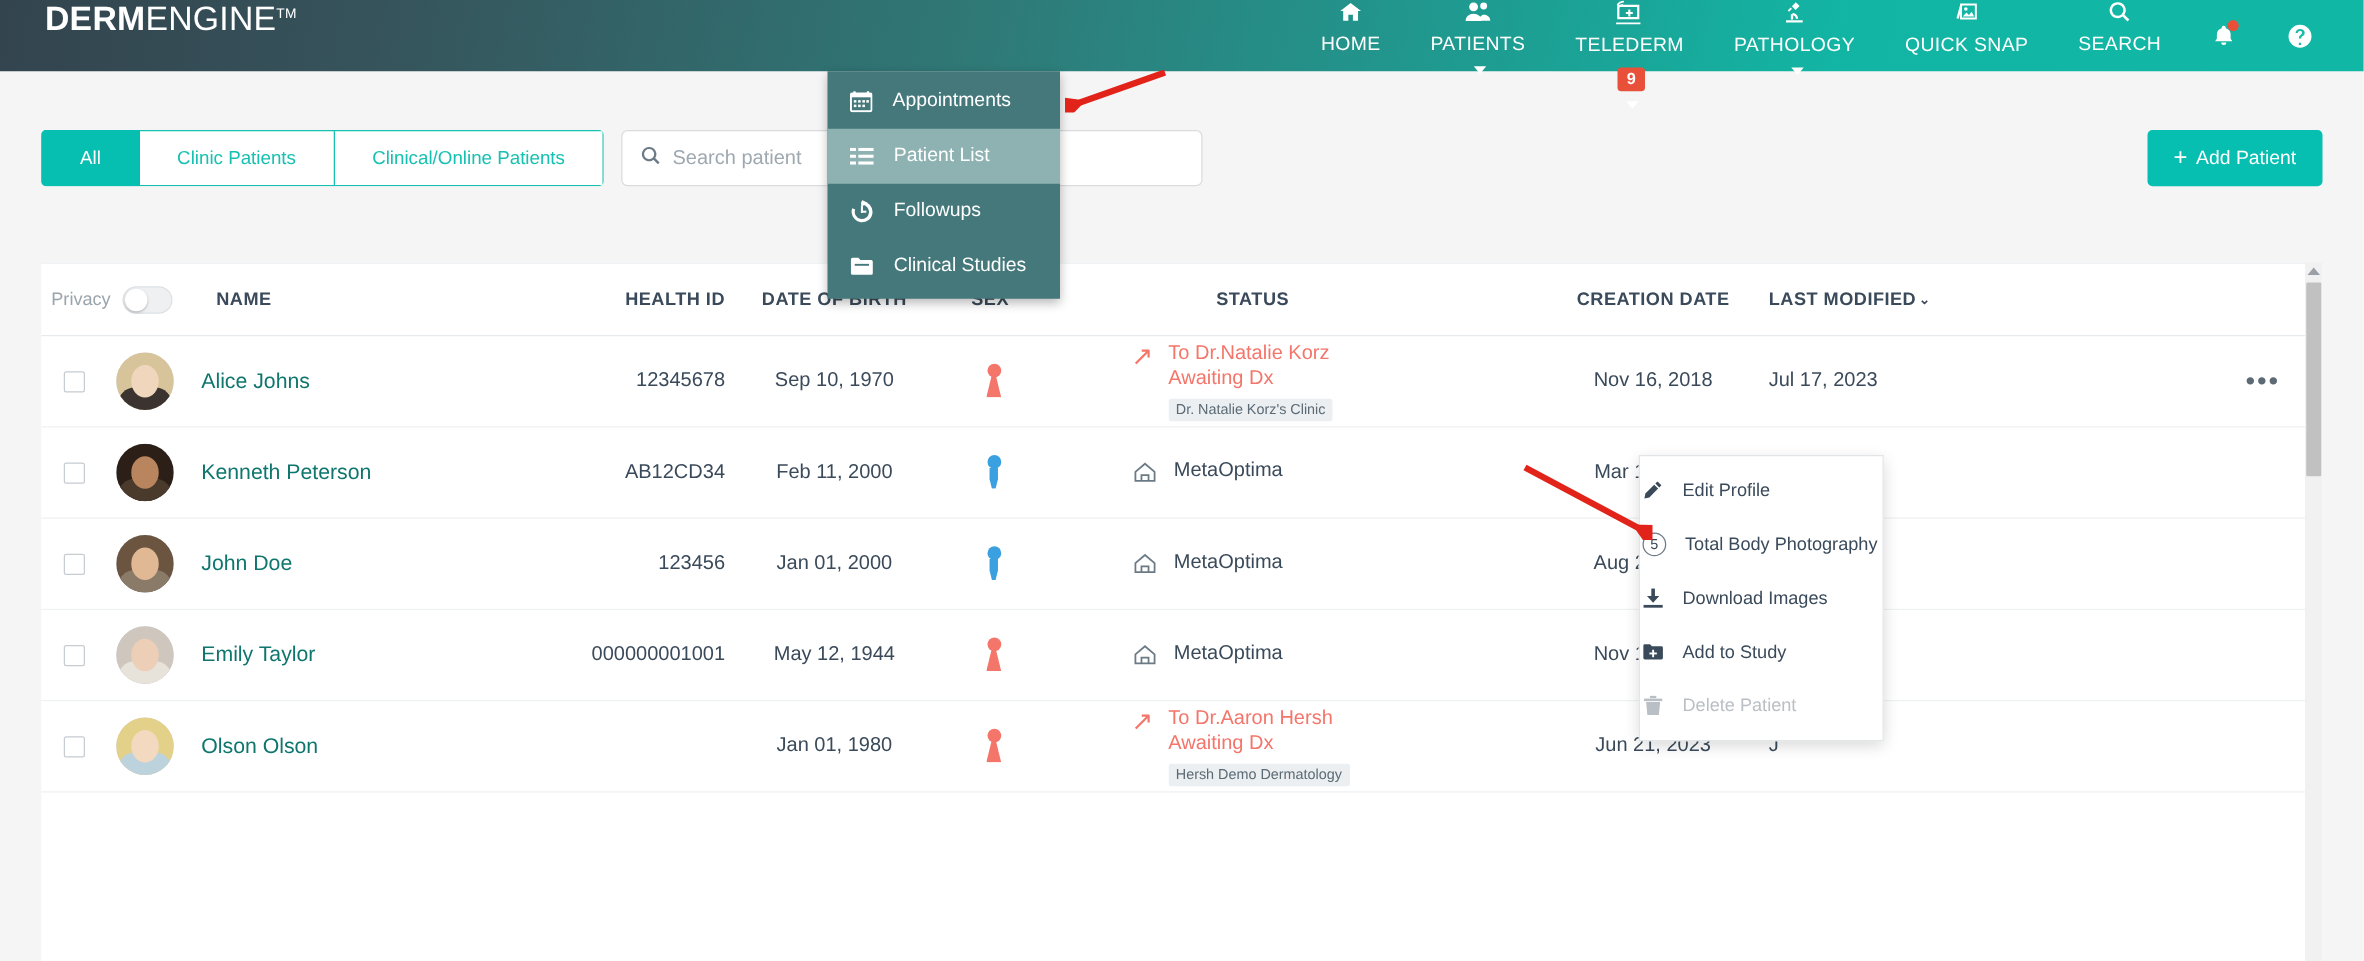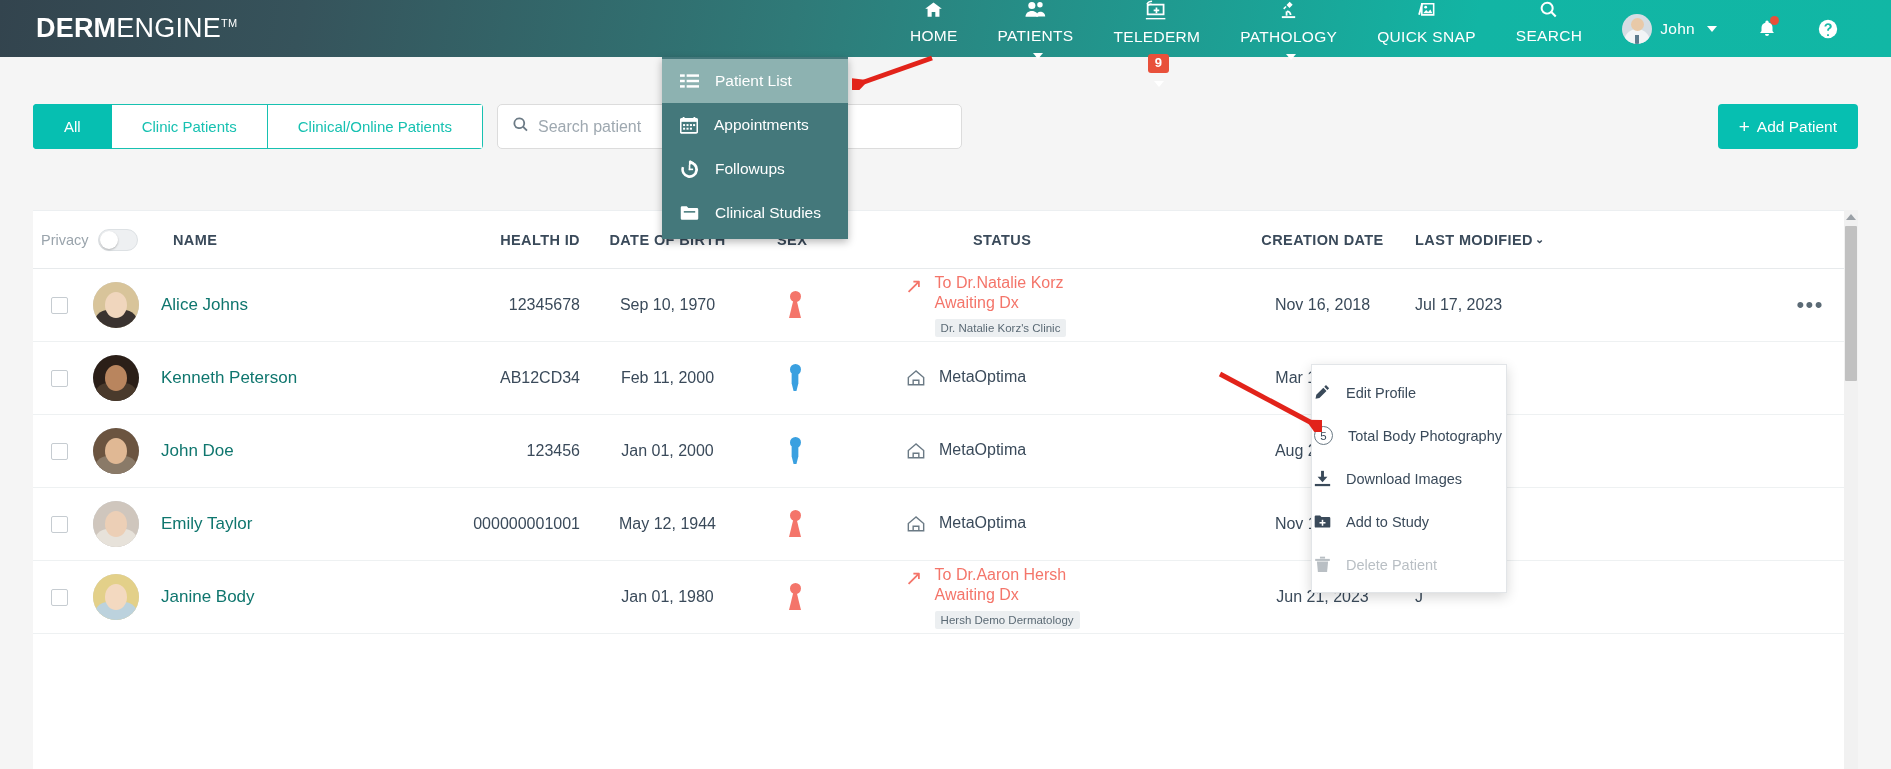--- a/index.html
+++ b/index.html
@@ -10,22 +10,21 @@
     color: #3a4a5a;
     -webkit-font-smoothing: antialiased;
   }
 
   
   .navbar {
     position: relative;
     height: 57px;
     background: linear-gradient(100deg, #33444e 0%, #36535b 16%, #2f7a78 42%, #12b5a4 78%, #11b7a5 100%);
     display: flex;
-    align-items: center;
-    padding: 0 32px 0 36px;
+    padding: 0 20px 0 36px;
     z-index: 40;
   }
   .logo { font-size: 27px; letter-spacing: .2px; white-space: nowrap; color:#fff; }
   .logo .b { font-weight: 700; }
   .logo .l { font-weight: 300; }
   .logo .tm { font-size: 11px; vertical-align: super; font-weight: 400; }
 
   .nav-center { margin-left: auto; display: flex; align-items: center; }
   .nav-right { display: flex; align-items: center; }
 
@@ -307,79 +306,70 @@
           <svg width="19" height="19" viewBox="0 0 24 24">
             <path d="M10.3 2.2a8.1 8.1 0 1 0 4.9 14.5l5 5 1.9-1.9-5-5A8.1 8.1 0 0 0 10.3 2.2zm0 2.4a5.7 5.7 0 1 1 0 11.4 5.7 5.7 0 0 1 0-11.4z"></path>
           </svg>
         </span>
       <span>SEARCH</span>
     </div>
   </div>
 
   <div class="nav-right">
     <div class="nav-item">
-      <span class="avatar-nav">
-        <span class="body"></span>
-          <span class="head"></span>
-          <span class="tie"></span>
-      </span>
-      <span>John</span>
-      <span class="caret"></span>
-    </div>
-    <div class="nav-item">
       <span class="bell-wrap">
         <svg width="20" height="21" viewBox="0 0 24 24">
             <path d="M12 2.4a2 2 0 0 1 2 2v.5a6.3 6.3 0 0 1 4.6 6v4l1.7 2.6H3.7L5.4 15v-4a6.3 6.3 0 0 1 4.6-6v-.5a2 2 0 0 1 2-2z"></path>
             <path d="M9.6 18.6h4.8a2.4 2.4 0 0 1-4.8 0z"></path>
           </svg>
         <span class="bell-dot"></span>
       </span>
     </div>
     <div class="nav-item">
       <span>
           <svg width="22" height="22" viewBox="0 0 24 24">
             <circle cx="12" cy="12" r="10"></circle>
             <path d="M11 17.6h2v2h-2zm1-12c-2.2 0-3.8 1.5-3.9 3.6h2c.1-1 .8-1.7 1.9-1.7 1 0 1.8.6 1.8 1.5 0 .8-.4 1.2-1.3 1.8-1 .7-1.5 1.4-1.4 2.7v.5h2v-.4c0-.8.3-1.2 1.3-1.8 1.1-.7 1.7-1.6 1.7-2.9 0-1.9-1.6-3.3-4.1-3.3z" fill="#1bbba9"></path>
           </svg>
         </span>
     </div>
   </div>
 </div>
 
 <div class="dropdown">
-  <div class="dd-item active">
-    <span>
-        <svg width="19" height="16" viewBox="0 0 20 16">
-          <rect x="0" y="1" width="5" height="2.6"></rect>
-          <rect x="7" y="1" width="13" height="2.6"></rect>
-          <rect x="0" y="6.7" width="5" height="2.6"></rect>
-          <rect x="7" y="6.7" width="13" height="2.6"></rect>
-          <rect x="0" y="12.4" width="5" height="2.6"></rect>
-          <rect x="7" y="12.4" width="13" height="2.6"></rect>
-        </svg>
-      </span>
-    <span>Patient List</span>
-  </div>
   <div class="dd-item">
     <span>
         <svg width="18" height="18" viewBox="0 0 20 20">
           <path d="M3 1.2h2v2.3H3zM15 1.2h2v2.3h-2z"></path>
           <rect x="0.8" y="3.2" width="18.4" height="15.6" rx="1.2" fill="none" stroke="#fff" stroke-width="1.8"></rect>
           <rect x="0.8" y="3.2" width="18.4" height="3.3"></rect>
           <rect x="3.4" y="9" width="2.3" height="2.2"></rect>
           <rect x="7.2" y="9" width="2.3" height="2.2"></rect>
           <rect x="11" y="9" width="2.3" height="2.2"></rect>
           <rect x="14.5" y="9" width="2.3" height="2.2"></rect>
           <rect x="3.4" y="13" width="2.3" height="2.2"></rect>
           <rect x="7.2" y="13" width="2.3" height="2.2"></rect>
           <rect x="11" y="13" width="2.3" height="2.2"></rect>
         </svg>
       </span>
     <span>Appointments</span>
   </div>
+  <div class="dd-item active">
+    <span>
+        <svg width="19" height="16" viewBox="0 0 20 16">
+          <rect x="0" y="1" width="5" height="2.6"></rect>
+          <rect x="7" y="1" width="13" height="2.6"></rect>
+          <rect x="0" y="6.7" width="5" height="2.6"></rect>
+          <rect x="7" y="6.7" width="13" height="2.6"></rect>
+          <rect x="0" y="12.4" width="5" height="2.6"></rect>
+          <rect x="7" y="12.4" width="13" height="2.6"></rect>
+        </svg>
+      </span>
+    <span>Patient List</span>
+  </div>
   <div class="dd-item">
     <span>
         <svg width="19" height="19" viewBox="0 0 20 20">
           <path d="M10 1.2V4a6 6 0 1 1-5.6 3.9L1.9 7A8.8 8.8 0 1 0 10 1.2z"></path>
           <path d="M9.4 1.2h1.3v4.6H9.4z"></path>
           <path d="M10.2 0 15 2.6l-4.8 2.7z"></path>
           <rect x="9.2" y="5.4" width="1.7" height="5.3"></rect>
           <rect x="9.2" y="9" width="4.6" height="1.7"></rect>
         </svg>
       </span>
@@ -591,21 +581,21 @@
       <div class="row">
         <div class="c-chk">
           <span class="cbx"></span>
         </div>
         <div class="c-name">
           <span class="pavatar">
             <span class="hair" style="background:#e3d089"></span>
             <span class="sh" style="background:#bcd2dd"></span>
             <span class="fc" style="background:#f3d9c0"></span>
           </span>
-          <span class="pname">Janine Body</span>
+          <span class="pname">Olson Olson</span>
         </div>
         <div class="c-hid cellv"></div>
         <div class="c-dob cellv">Jan 01, 1980</div>
         <div class="c-sex">
           <span class="sex-icon sex-f">
             <span class="h"></span>
             <span class="t"></span>
           </span>
         </div>
         <div class="c-stat">

